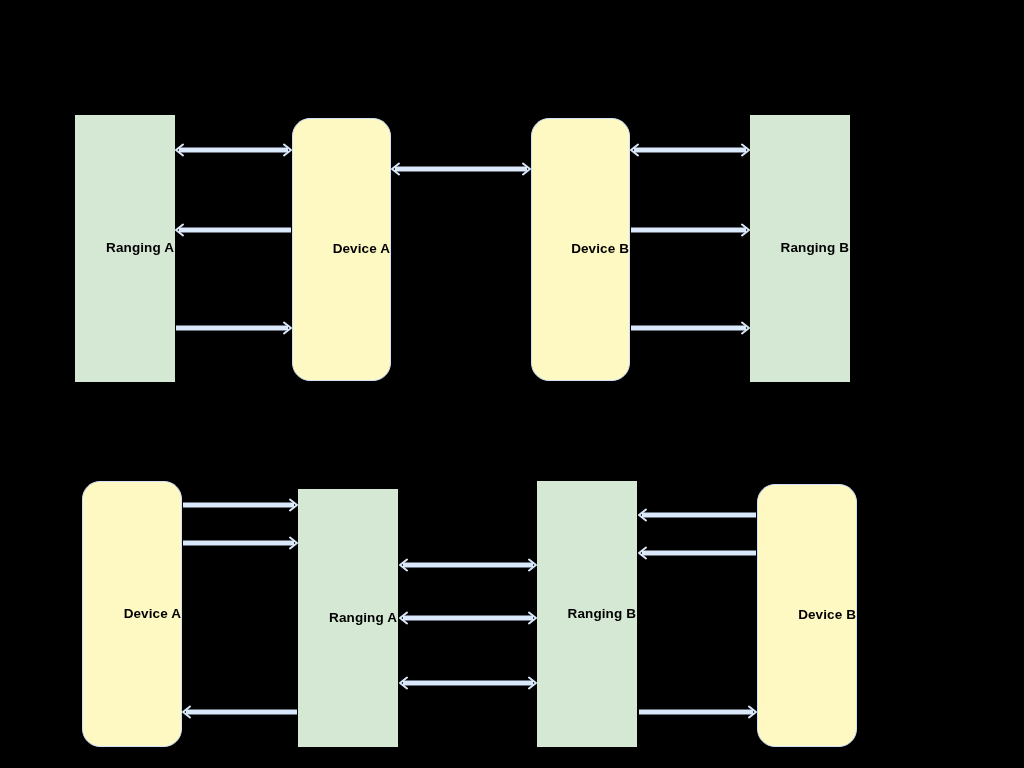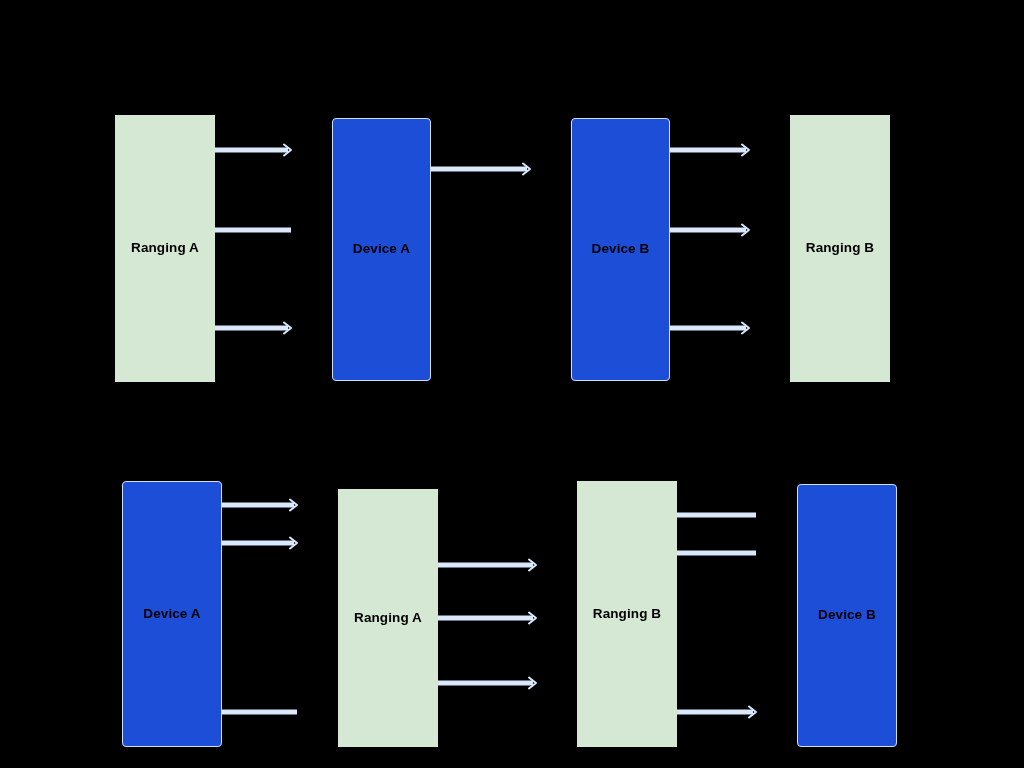--- a/index.html
+++ b/index.html
@@ -20,42 +20,41 @@
     left: 0;
     top: 0;
     width: 1024px;
     height: 768px;
   }
   .node-box {
     position: absolute;
     box-sizing: border-box;
     display: flex;
     align-items: center;
-    justify-content: center;
+    justify-content: flex-end;
     border: 1px solid transparent;
-    margin-left: 40px;
   }
   .node-label {
     font-size: 13.5px;
     font-weight: bold;
     color: #000000;
     letter-spacing: 0.1px;
     text-align: center;
     line-height: 1.2;
     user-select: none;
   }
   .node-ranging {
     background: #d5e8d4;
     border-color: #d5e8d4;
     border-radius: 0;
   }
   .node-device {
-    background: #1d4ed8;
+    background: #fef9c3;
     border-color: #cfe0fa;
-    border-radius: 4px;
+    border-radius: 18px;
   }
   svg.edges {
     position: absolute;
     left: 0;
     top: 0;
     width: 1024px;
     height: 768px;
     pointer-events: none;
     overflow: visible;
   }

